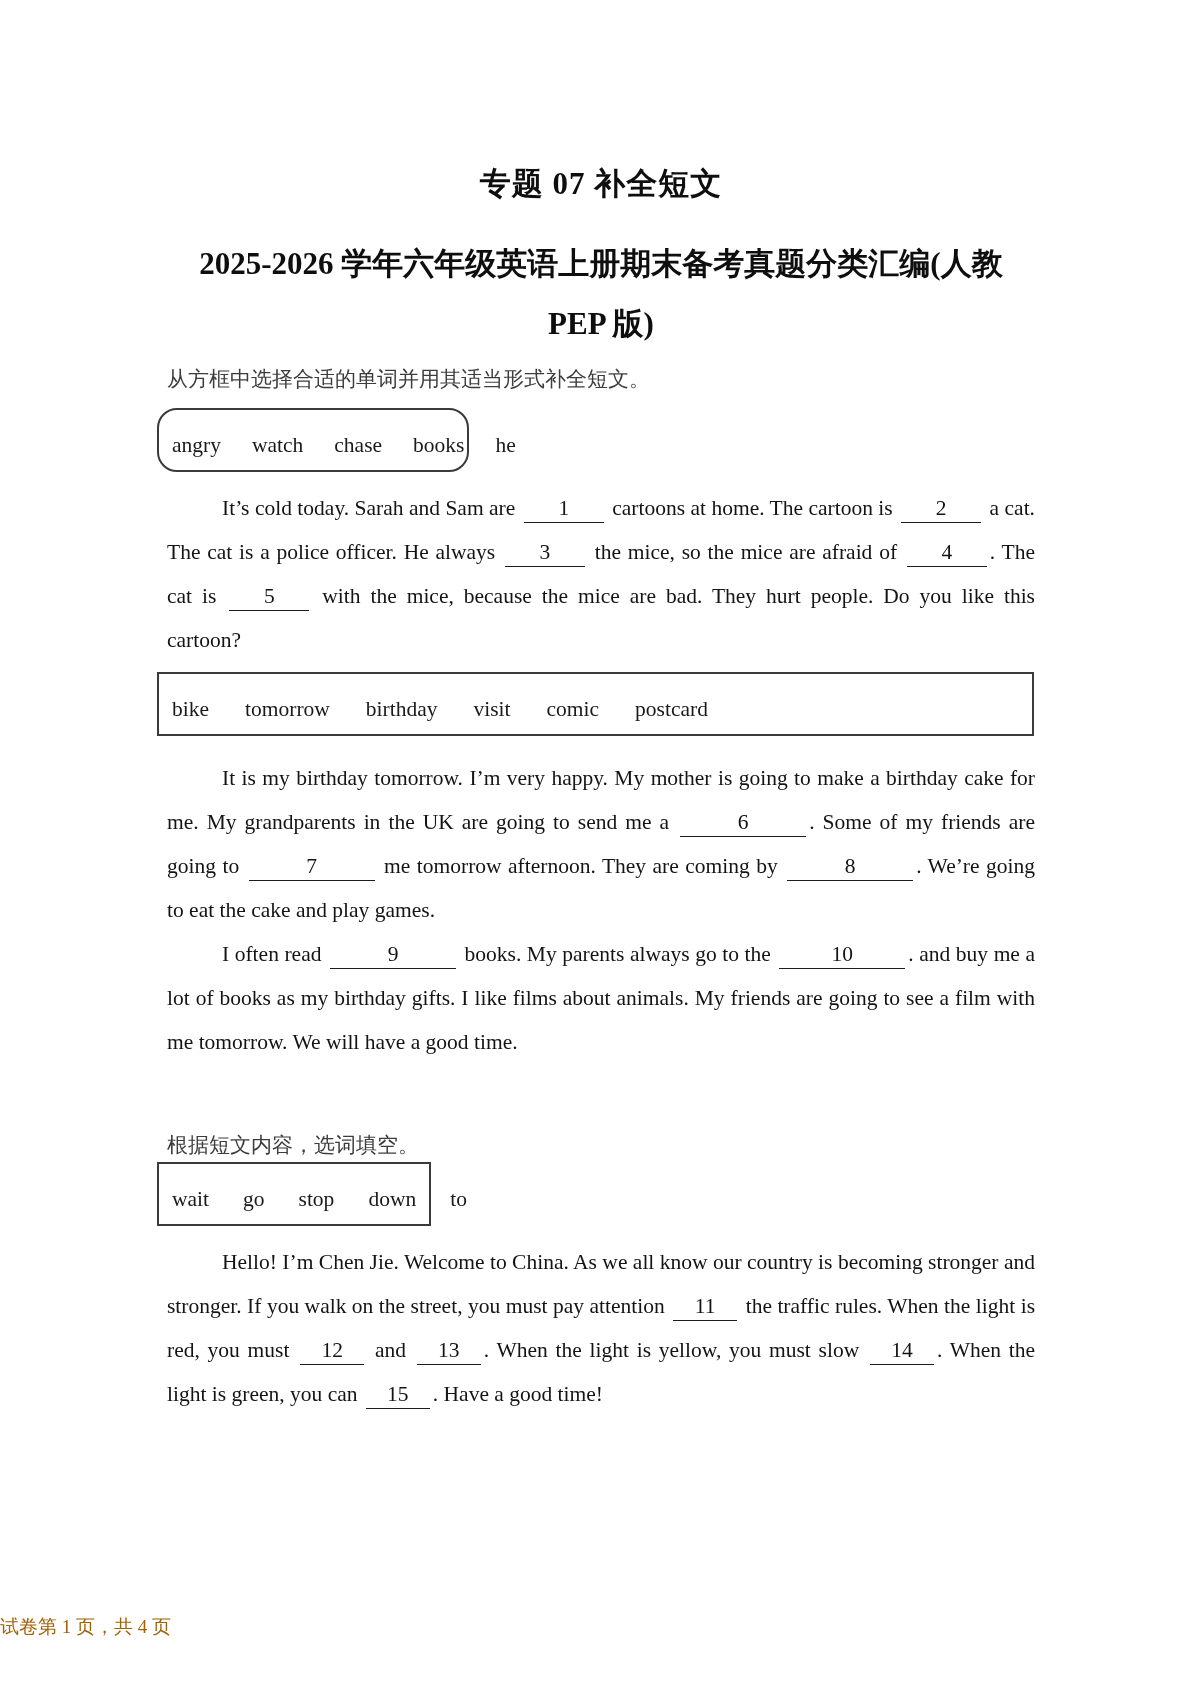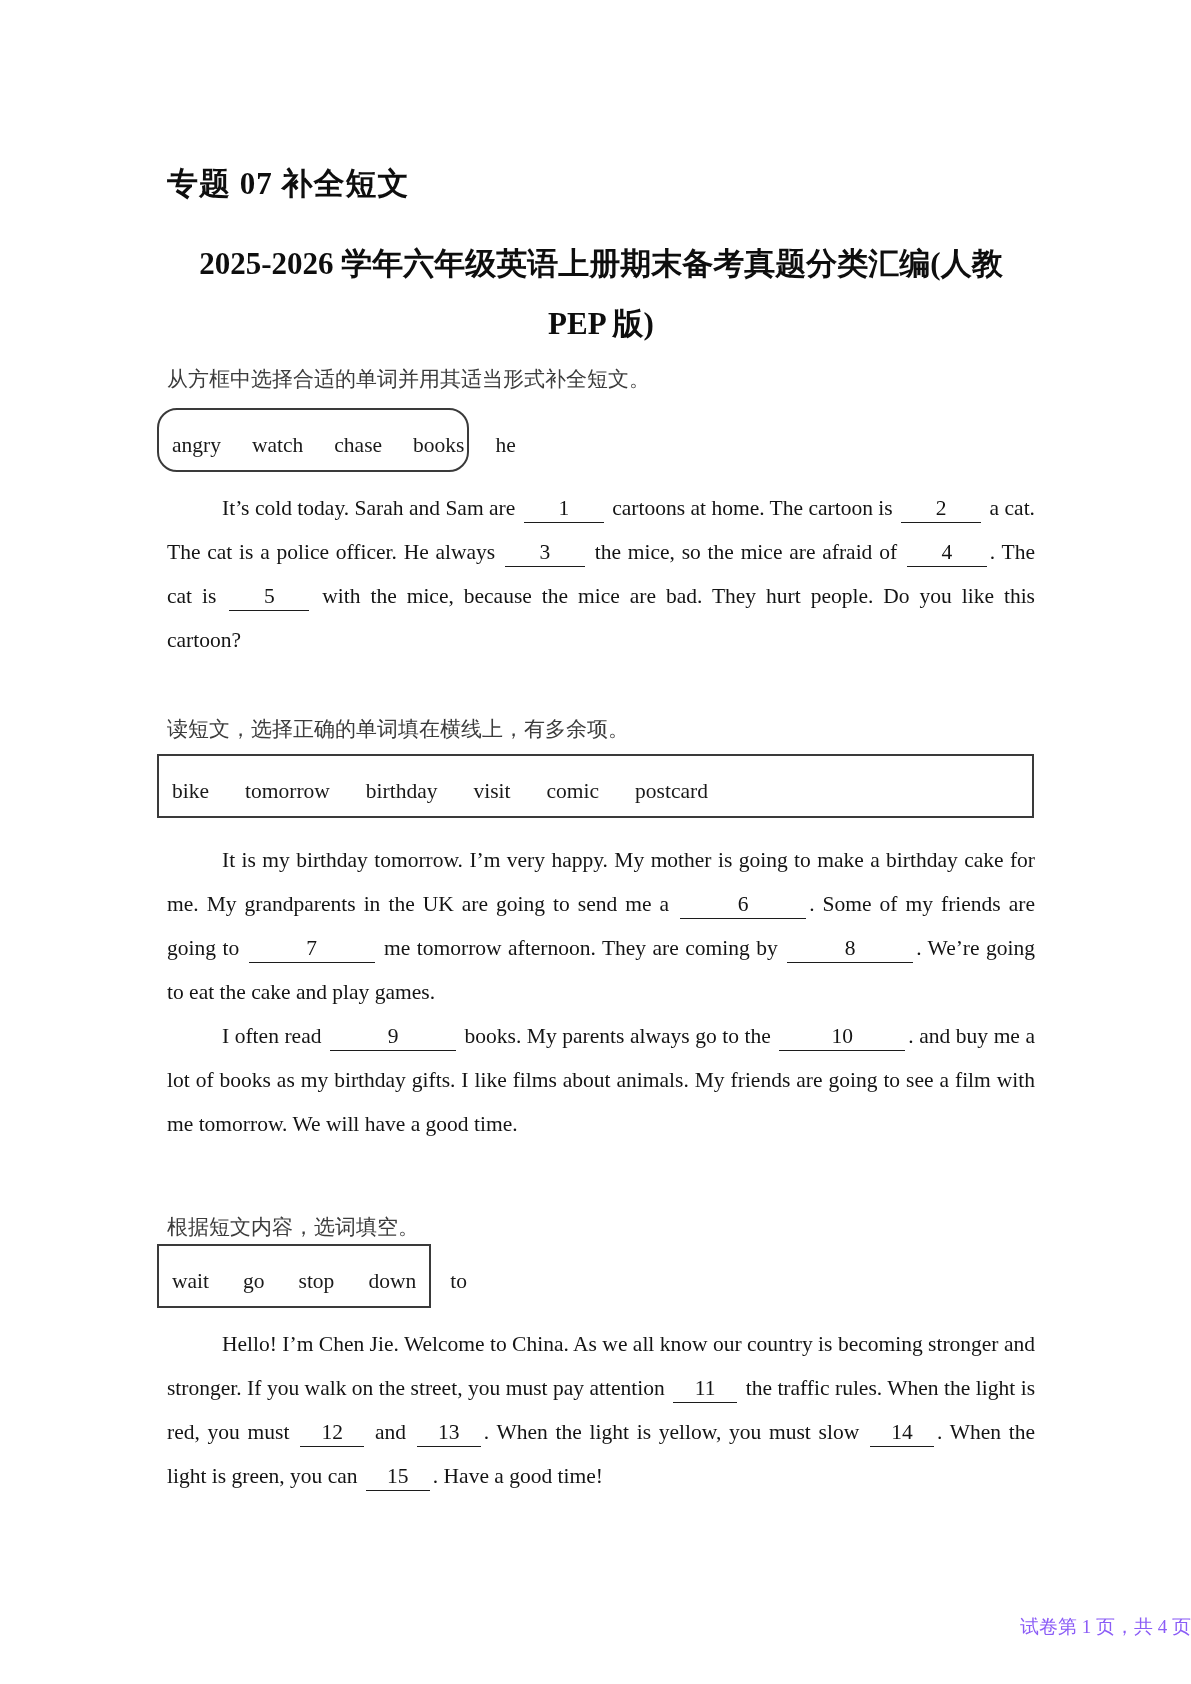--- a/index.html
+++ b/index.html
@@ -10,21 +10,21 @@
     height: 1684px;
     margin: 0 auto;
     background: #ffffff;
     font-family: "Liberation Serif", "DejaVu Serif", serif;
     color: #111111;
     padding: 0 156px 0 167px;
     overflow: hidden;
   }
   .title {
     margin: 166px 0 0 0;
-    text-align: left;
+    text-align: center;
     font-size: 31px;
     font-weight: bold;
     line-height: 1.15;
     color: #0e0e0e;
     letter-spacing: 1px;
   }
   .subtitle {
     margin: 32px 0 0 0;
     text-align: center;
     font-size: 31px;
@@ -74,23 +74,23 @@
     margin: 0 3px;
   }
   .ex1 .blank { min-width: 80px; }
   .ex2 .blank { min-width: 126px; }
   .ex3 .blank { min-width: 64px; }
   .footer {
     position: absolute;
     left: 0;
     right: 0;
     bottom: 44px;
-    text-align: right;
+    text-align: left;
     font-size: 19px;
-    color: #8b5cf6;
+    color: #a16207;
   }
 </style>
 </head>
 <body>
 
 <div class="page">
 
   <h1 class="title">专题 07 补全短文</h1>
   <h2 class="subtitle">2025-2026 学年六年级英语上册期末备考真题分类汇编(人教 PEP 版)</h2>
 
@@ -100,21 +100,20 @@
         <span class="word">angry</span>
         <span class="word">watch</span>
         <span class="word">chase</span>
         <span class="word">books</span>
         <span class="word">he</span>
       </div>
     <p class="passage passage-first">It’s cold today. Sarah and Sam are <span class="blank">1</span> cartoons at home. The cartoon is <span class="blank">2</span> a cat. The cat is a police officer. He always <span class="blank">3</span> the mice, so the mice are afraid of <span class="blank">4</span>. The cat is <span class="blank">5</span> with the mice, because the mice are bad. They hurt people. Do you like this cartoon?</p>
   </section>
 
   <section class="exercise ex2">
-    <p class="instruction instr-2">读短文，选择正确的单词填在横线上，有多余项。</p>
     <div class="word-bank wb-full">
         <span class="word">bike</span>
         <span class="word">tomorrow</span>
         <span class="word">birthday</span>
         <span class="word">visit</span>
         <span class="word">comic</span>
         <span class="word">postcard</span>
       </div>
     <p class="passage p2-first">It is my birthday tomorrow. I’m very happy. My mother is going to make a birthday cake for me. My grandparents in the UK are going to send me a <span class="blank">6</span>. Some of my friends are going to <span class="blank">7</span> me tomorrow afternoon. They are coming by <span class="blank">8</span>. We’re going to eat the cake and play games.</p>
     <p class="passage">I often read <span class="blank">9</span> books. My parents always go to the <span class="blank">10</span>. and buy me a lot of books as my birthday gifts. I like films about animals. My friends are going to see a film with me tomorrow. We will have a good time.</p>

